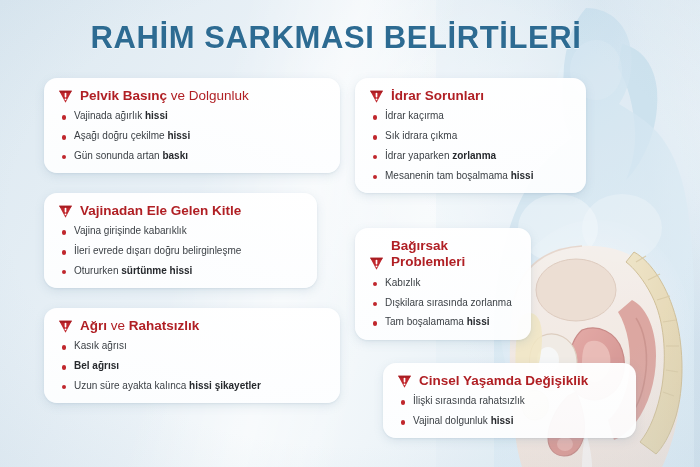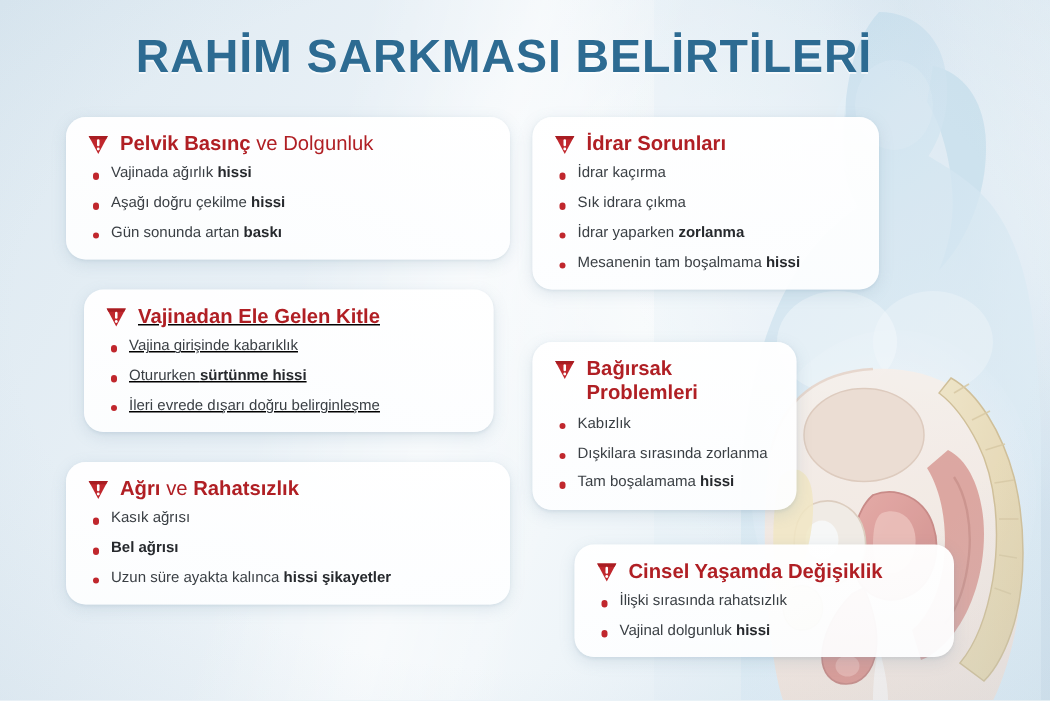--- a/index.html
+++ b/index.html
@@ -70,21 +70,21 @@
   .card {
     position: absolute;
     background: linear-gradient(180deg, rgba(255,255,255,0.97) 0%, rgba(253,254,255,0.94) 100%);
     border-radius: 13px;
     box-shadow: 0 3px 10px rgba(108,142,168,0.17), 0 1px 2px rgba(108,142,168,0.12);
     padding: 10px 12px 10px 14px;
   }
 
   .card-head {
     display: flex;
-    align-items: flex-start;
+    align-items: flex-end;
     gap: 7px;
     margin-bottom: 5px;
   }
   .warn-icon {
     flex: 0 0 auto;
     width: 15px;
     height: 15px;
     margin-top: 1px;
   }
   .warn-icon svg { display: block; width: 15px; height: 15px; }
@@ -114,21 +114,21 @@
     top: 6px;
     width: 4.4px;
     height: 4.4px;
     border-radius: 50%;
     background: #c0272d;
   }
   .bullets li b { font-weight: 700; color: #26292d; }
 
   
   #card-pelvic   { left: 44px;  top: 78px;  width: 296px; }
-  #card-mass     { left: 56px;  top: 193px; width: 273px; text-decoration: underline; }
+  #card-mass     { left: 44px;  top: 193px; width: 273px; }
   #card-pain     { left: 44px;  top: 308px; width: 296px; }
   #card-urinary  { left: 355px; top: 78px;  width: 231px; }
   #card-bowel    { left: 355px; top: 228px; width: 176px; }
   #card-sexual   { left: 355px; top: 363px; width: 253px; margin-left: 28px; }
 </style>
 </head>
 <body>
 
 <div class="poster">
 
@@ -279,22 +279,22 @@
           <path d="M1.2 1.8 H14.8 L8 14.6 Z" fill="#c0272d"></path>
           <path d="M1.2 1.8 H14.8 L13.6 4.0 H2.4 Z" fill="#a81d22"></path>
           <rect x="7.1" y="4.0" width="1.8" height="5.0" rx="0.9" fill="#ffffff"></rect>
           <circle cx="8" cy="11.0" r="1.0" fill="#ffffff"></circle>
         </svg>
       </span>
       <div class="card-title"><b>Vajinadan Ele Gelen Kitle</b></div>
     </div>
     <ul class="bullets">
         <li><span>Vajina girişinde kabarıklık</span></li>
+        <li><span>İleri evrede dışarı doğru belirginleşme</span></li>
         <li><span>Otururken </span><b>sürtünme hissi</b></li>
-        <li><span>İleri evrede dışarı doğru belirginleşme</span></li>
       </ul>
   </div>
 
   <div class="card" id="card-pain">
     <div class="card-head">
       <span class="warn-icon">
         <svg viewBox="0 0 16 16" xmlns="http://www.w3.org/2000/svg">
           <path d="M1.2 1.8 H14.8 L8 14.6 Z" fill="#c0272d"></path>
           <path d="M1.2 1.8 H14.8 L13.6 4.0 H2.4 Z" fill="#a81d22"></path>
           <rect x="7.1" y="4.0" width="1.8" height="5.0" rx="0.9" fill="#ffffff"></rect>

